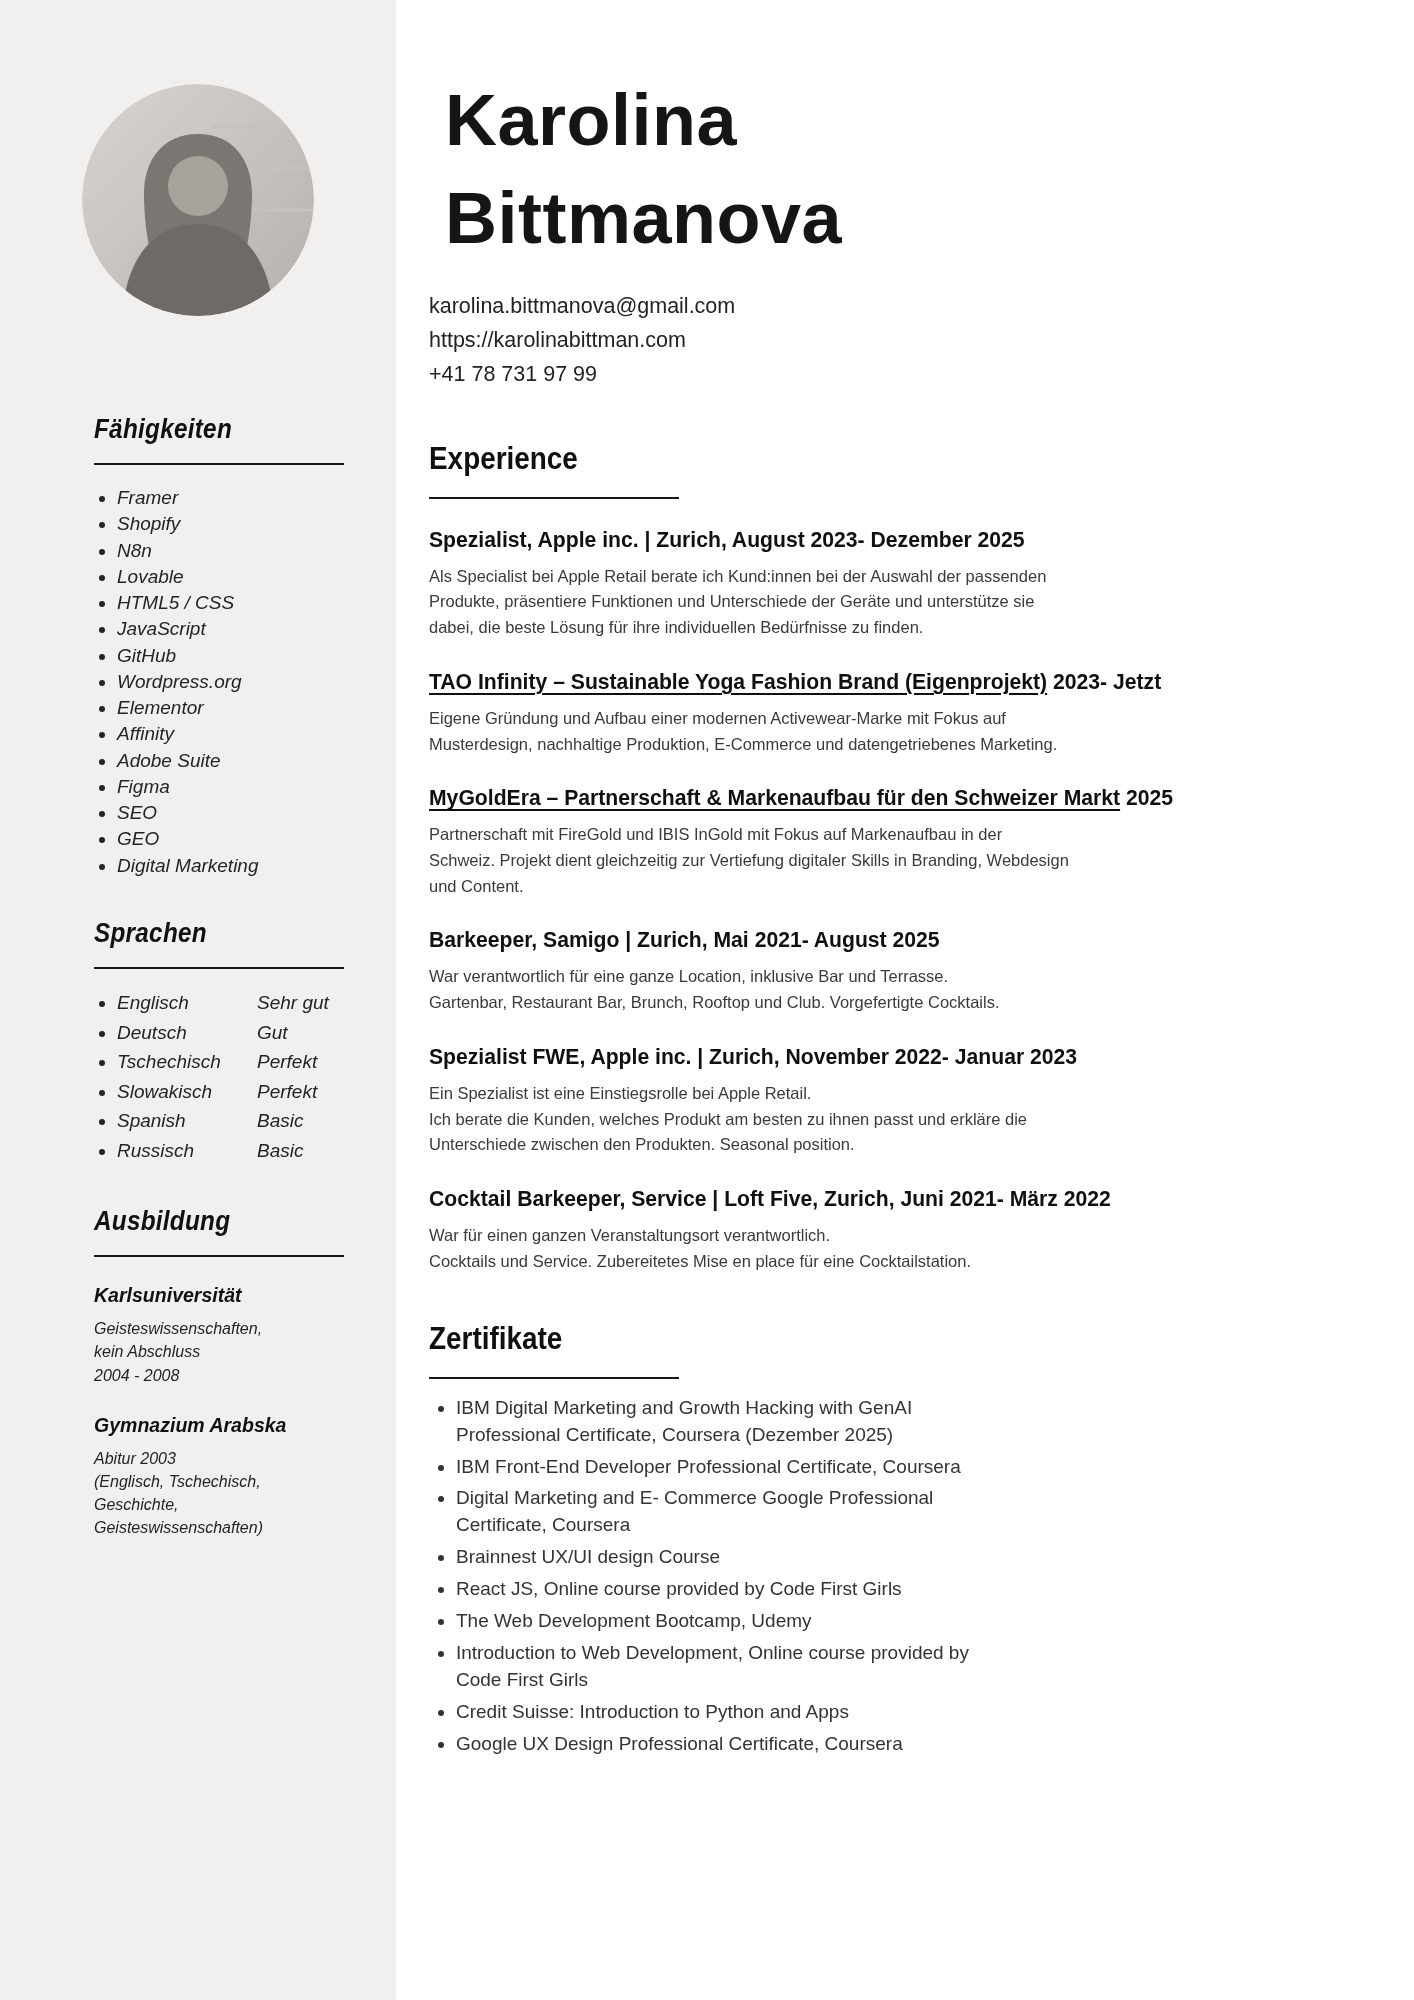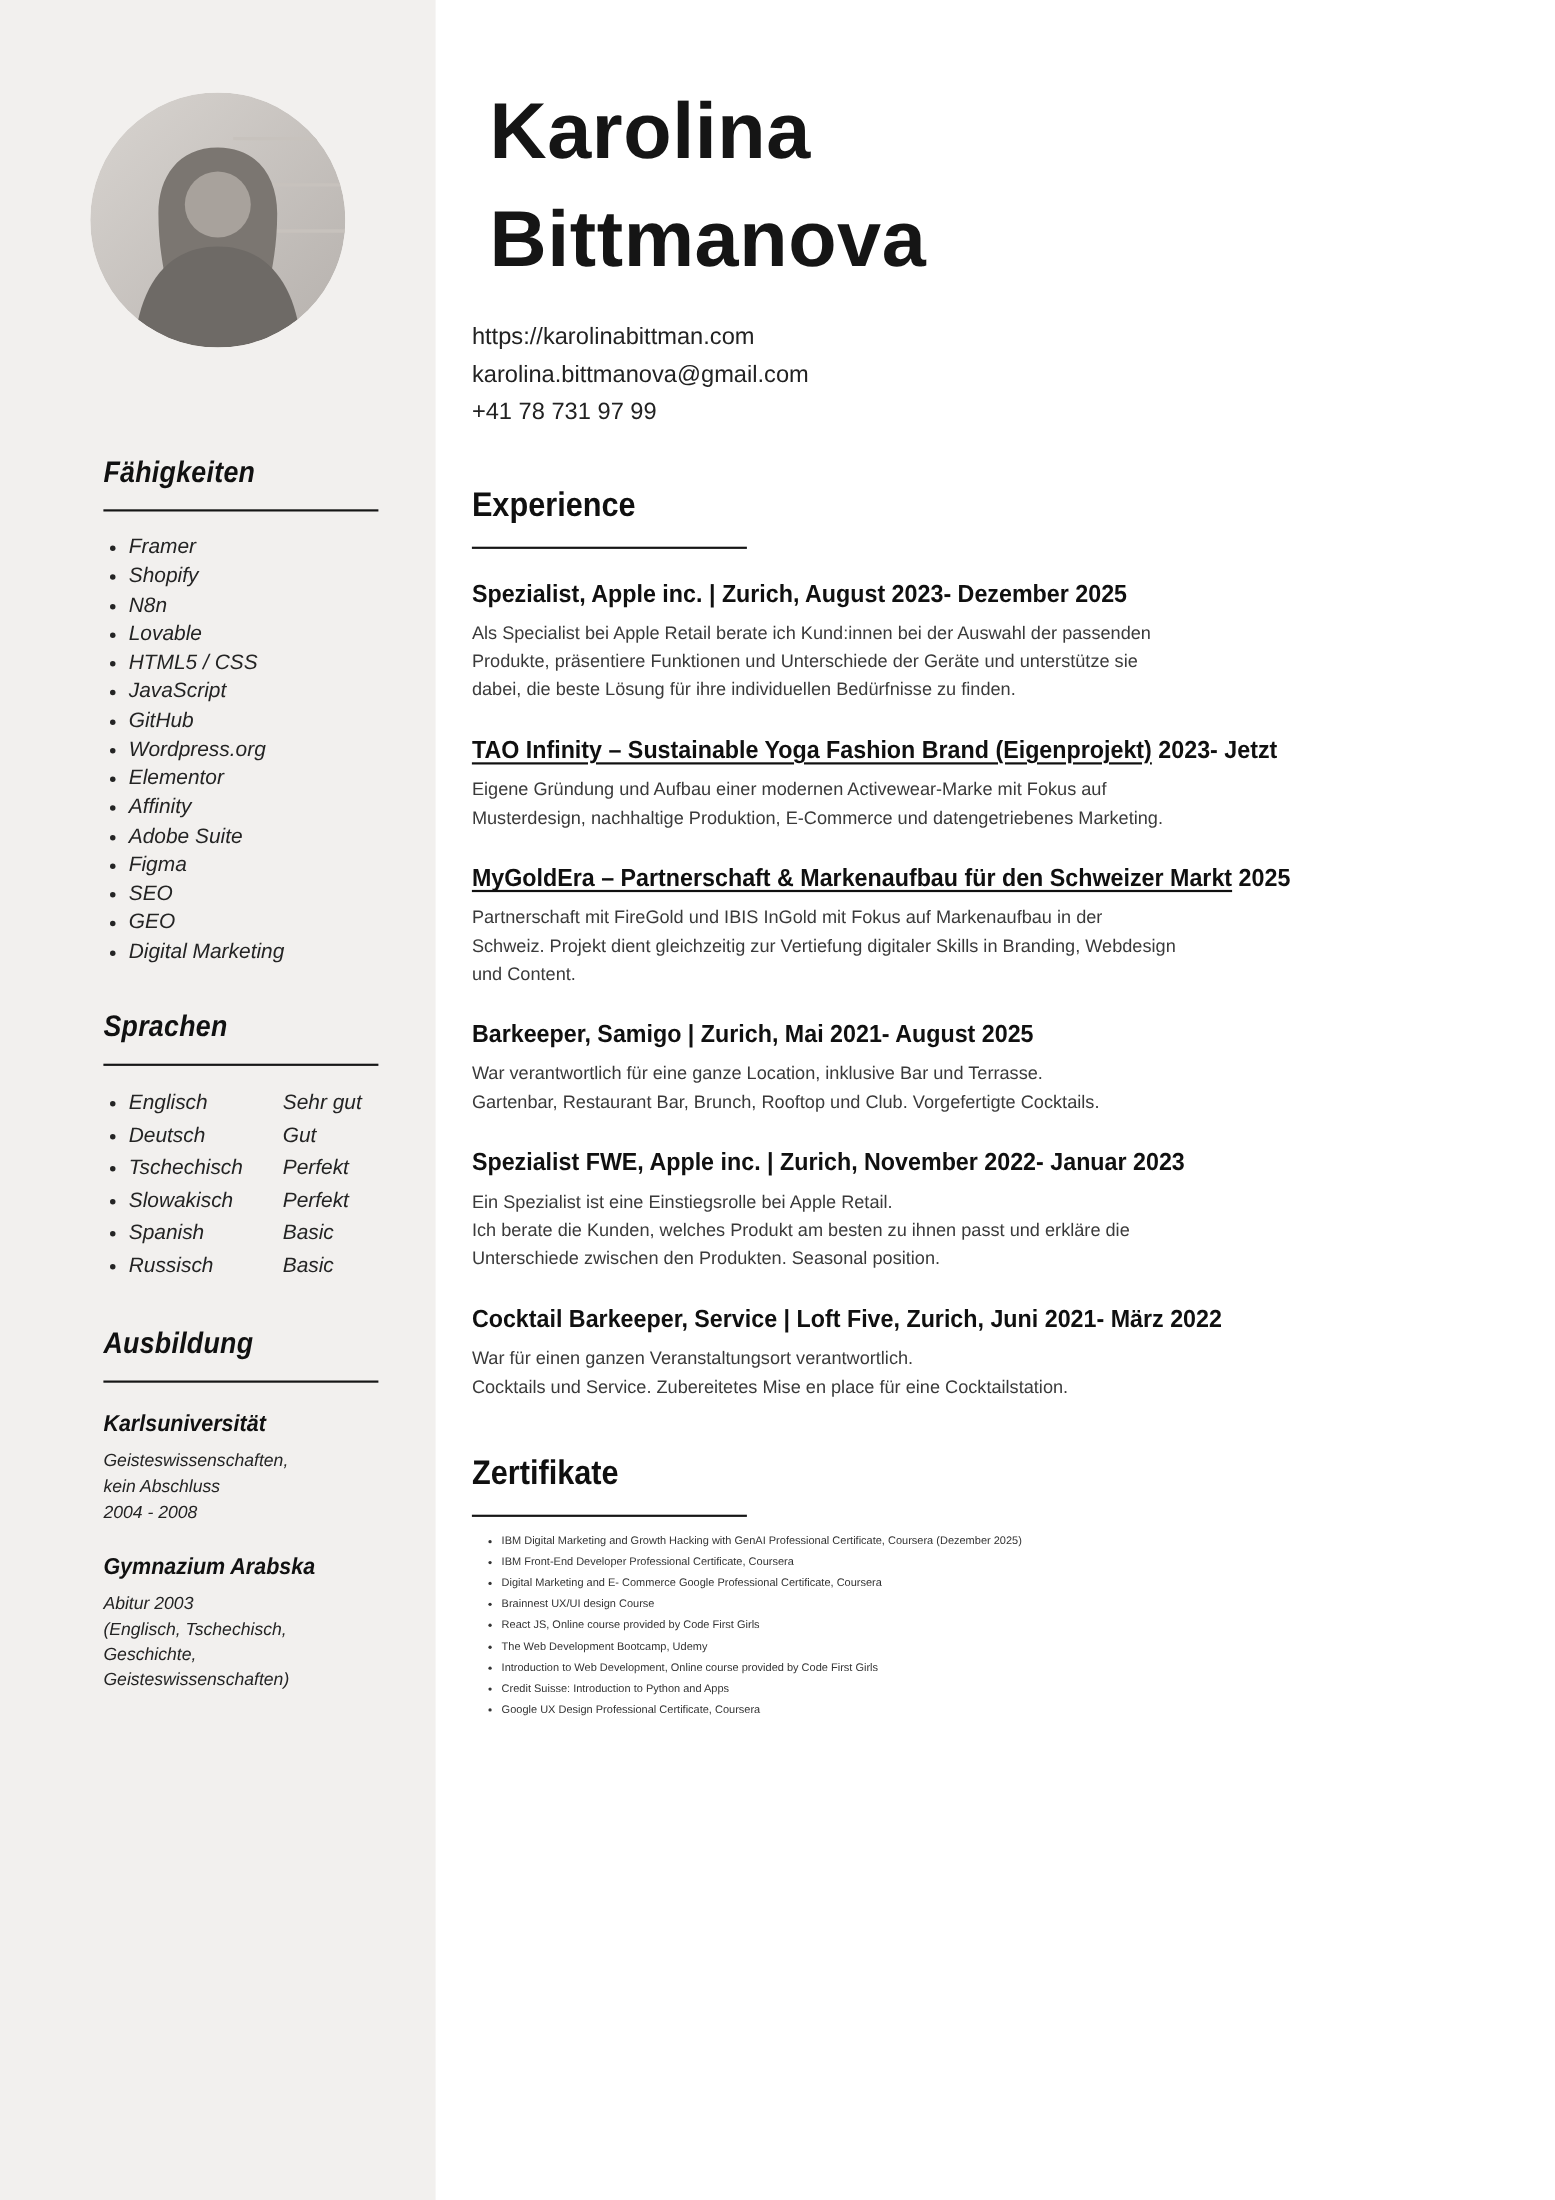--- a/index.html
+++ b/index.html
@@ -65,21 +65,21 @@
     font-size: 22.5px; font-weight: 700; color: #101010; margin: 28px 0 11px;
     transform: scaleX(0.94); transform-origin: left center;
   }
   .job-title.u { text-decoration: underline; text-decoration-thickness: 2px; text-underline-offset: 4px; }
   .job-date:empty { display: none; }
   .job-desc {
     font-size: 16.5px; line-height: 1.56; color: #3a3a3a; margin: 0;
     white-space: pre-line; max-width: 640px;
   }
 
-  .cert-list { margin: 16px 0 0; padding-left: 27px; font-size: 10px; color: #333; max-width: 545px; }
+  .cert-list { margin: 16px 0 0; padding-left: 27px; font-size: 19px; color: #333; max-width: 545px; }
   .cert-list li { margin: 5px 0; line-height: 1.42; }
 </style>
 </head>
 <body>
 
 <div class="page">
 
   <aside class="sidebar">
 
     <div class="photo">
@@ -191,22 +191,22 @@
   </aside>
 
   <main class="main">
 
     <header>
       <h1 class="person-name">
         <span>Karolina</span>
         <span>Bittmanova</span>
       </h1>
       <div class="contact">
+        <div>karolina.bittmanova@gmail.com</div>
         <div>https://karolinabittman.com</div>
-        <div>karolina.bittmanova@gmail.com</div>
         <div>+41 78 731 97 99</div>
       </div>
     </header>
 
     <section class="experience-section">
       <h2 class="main-section-title">Experience</h2>
       <div class="main-rule"></div>
       <div>
 
           <article class="job">

